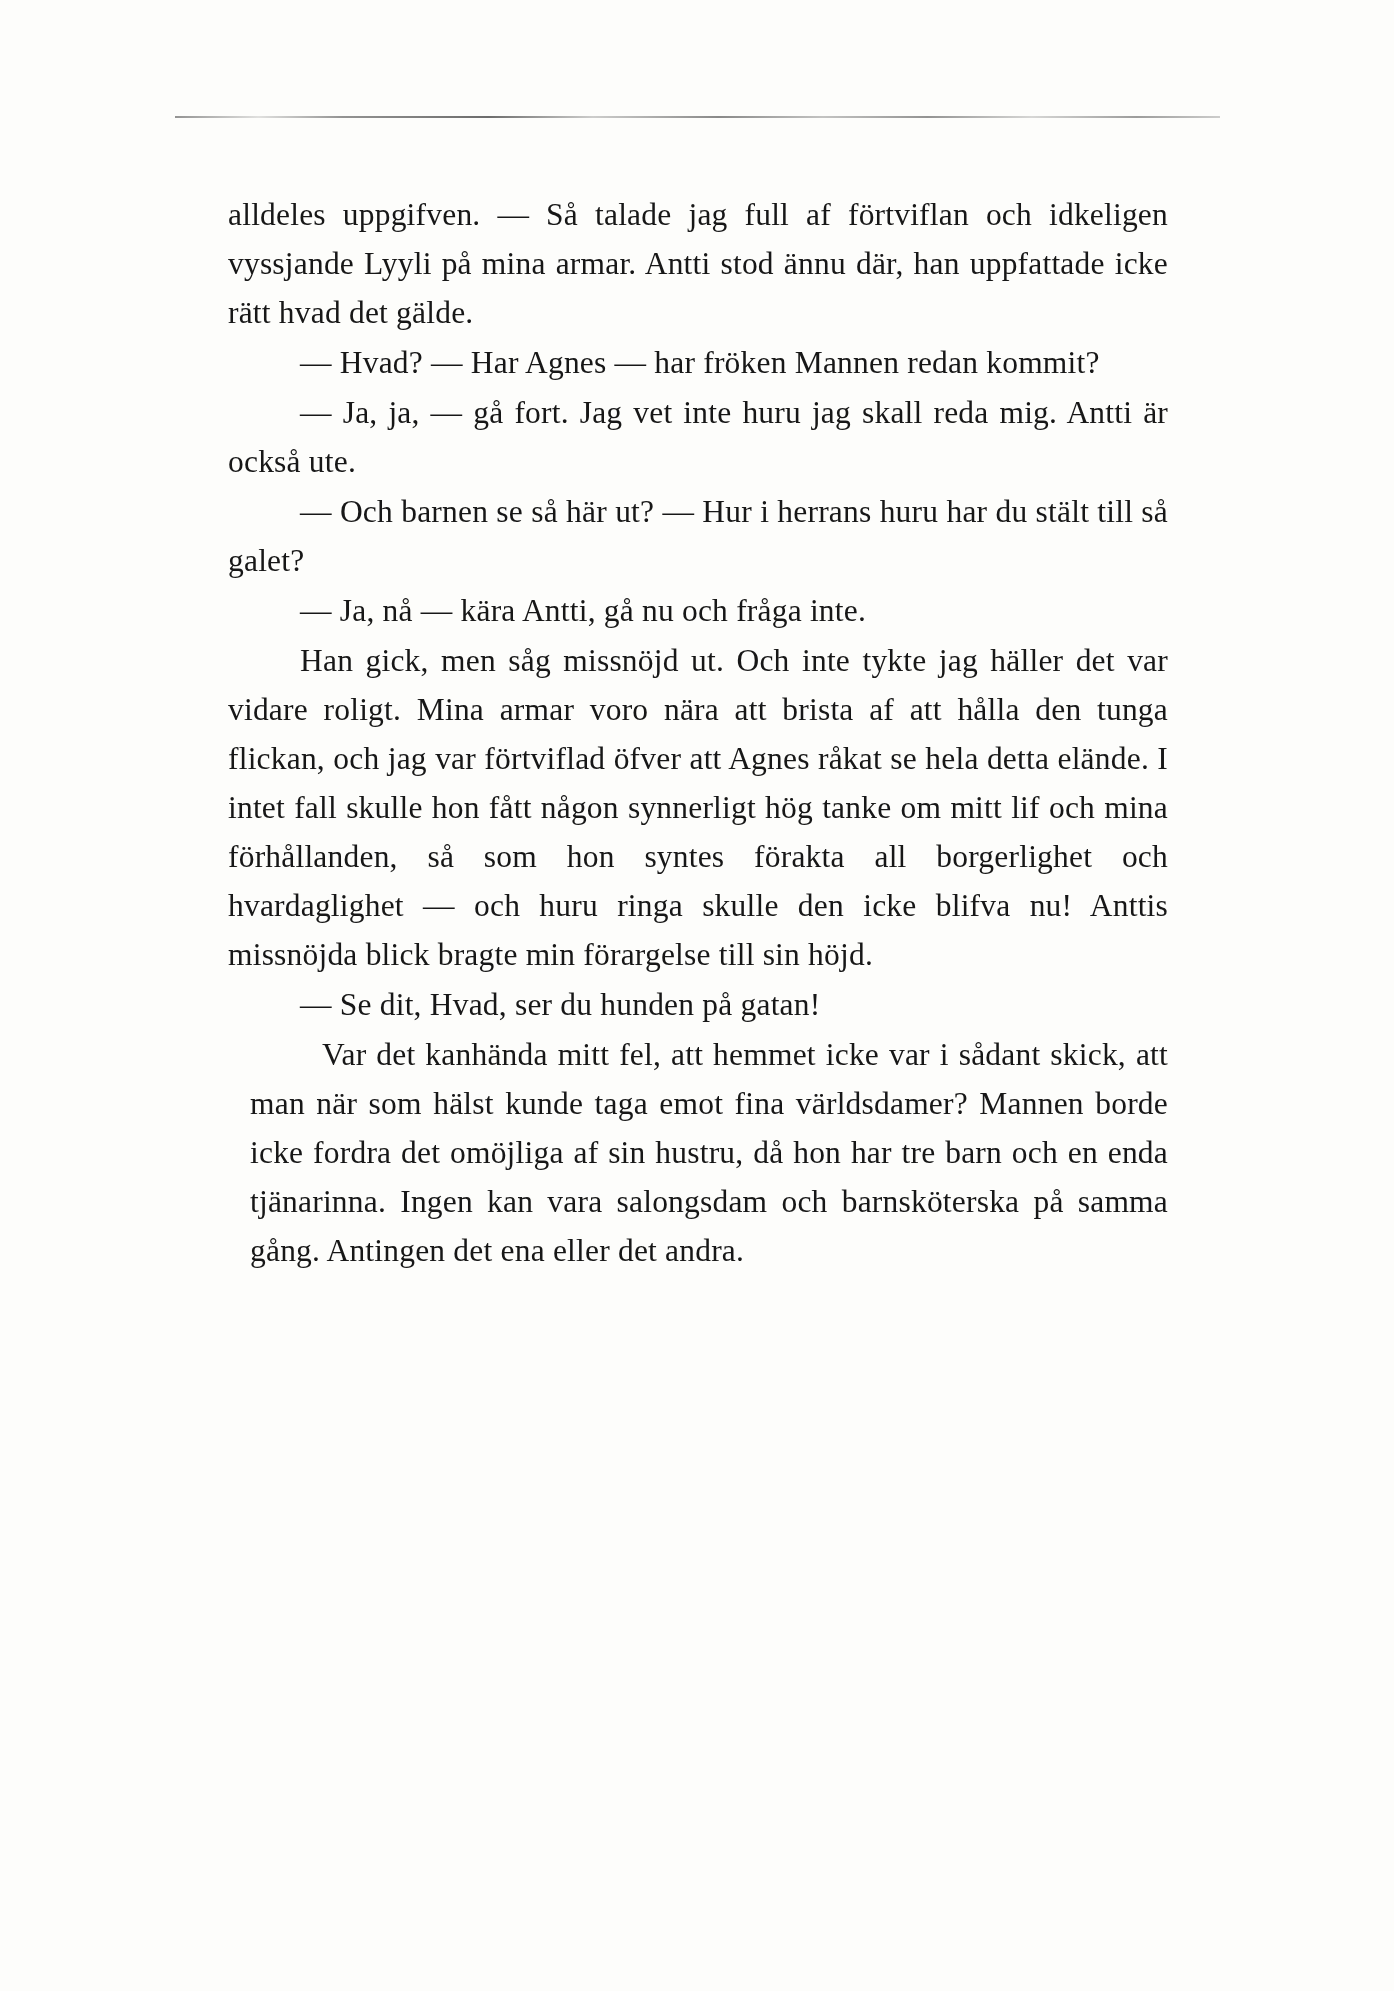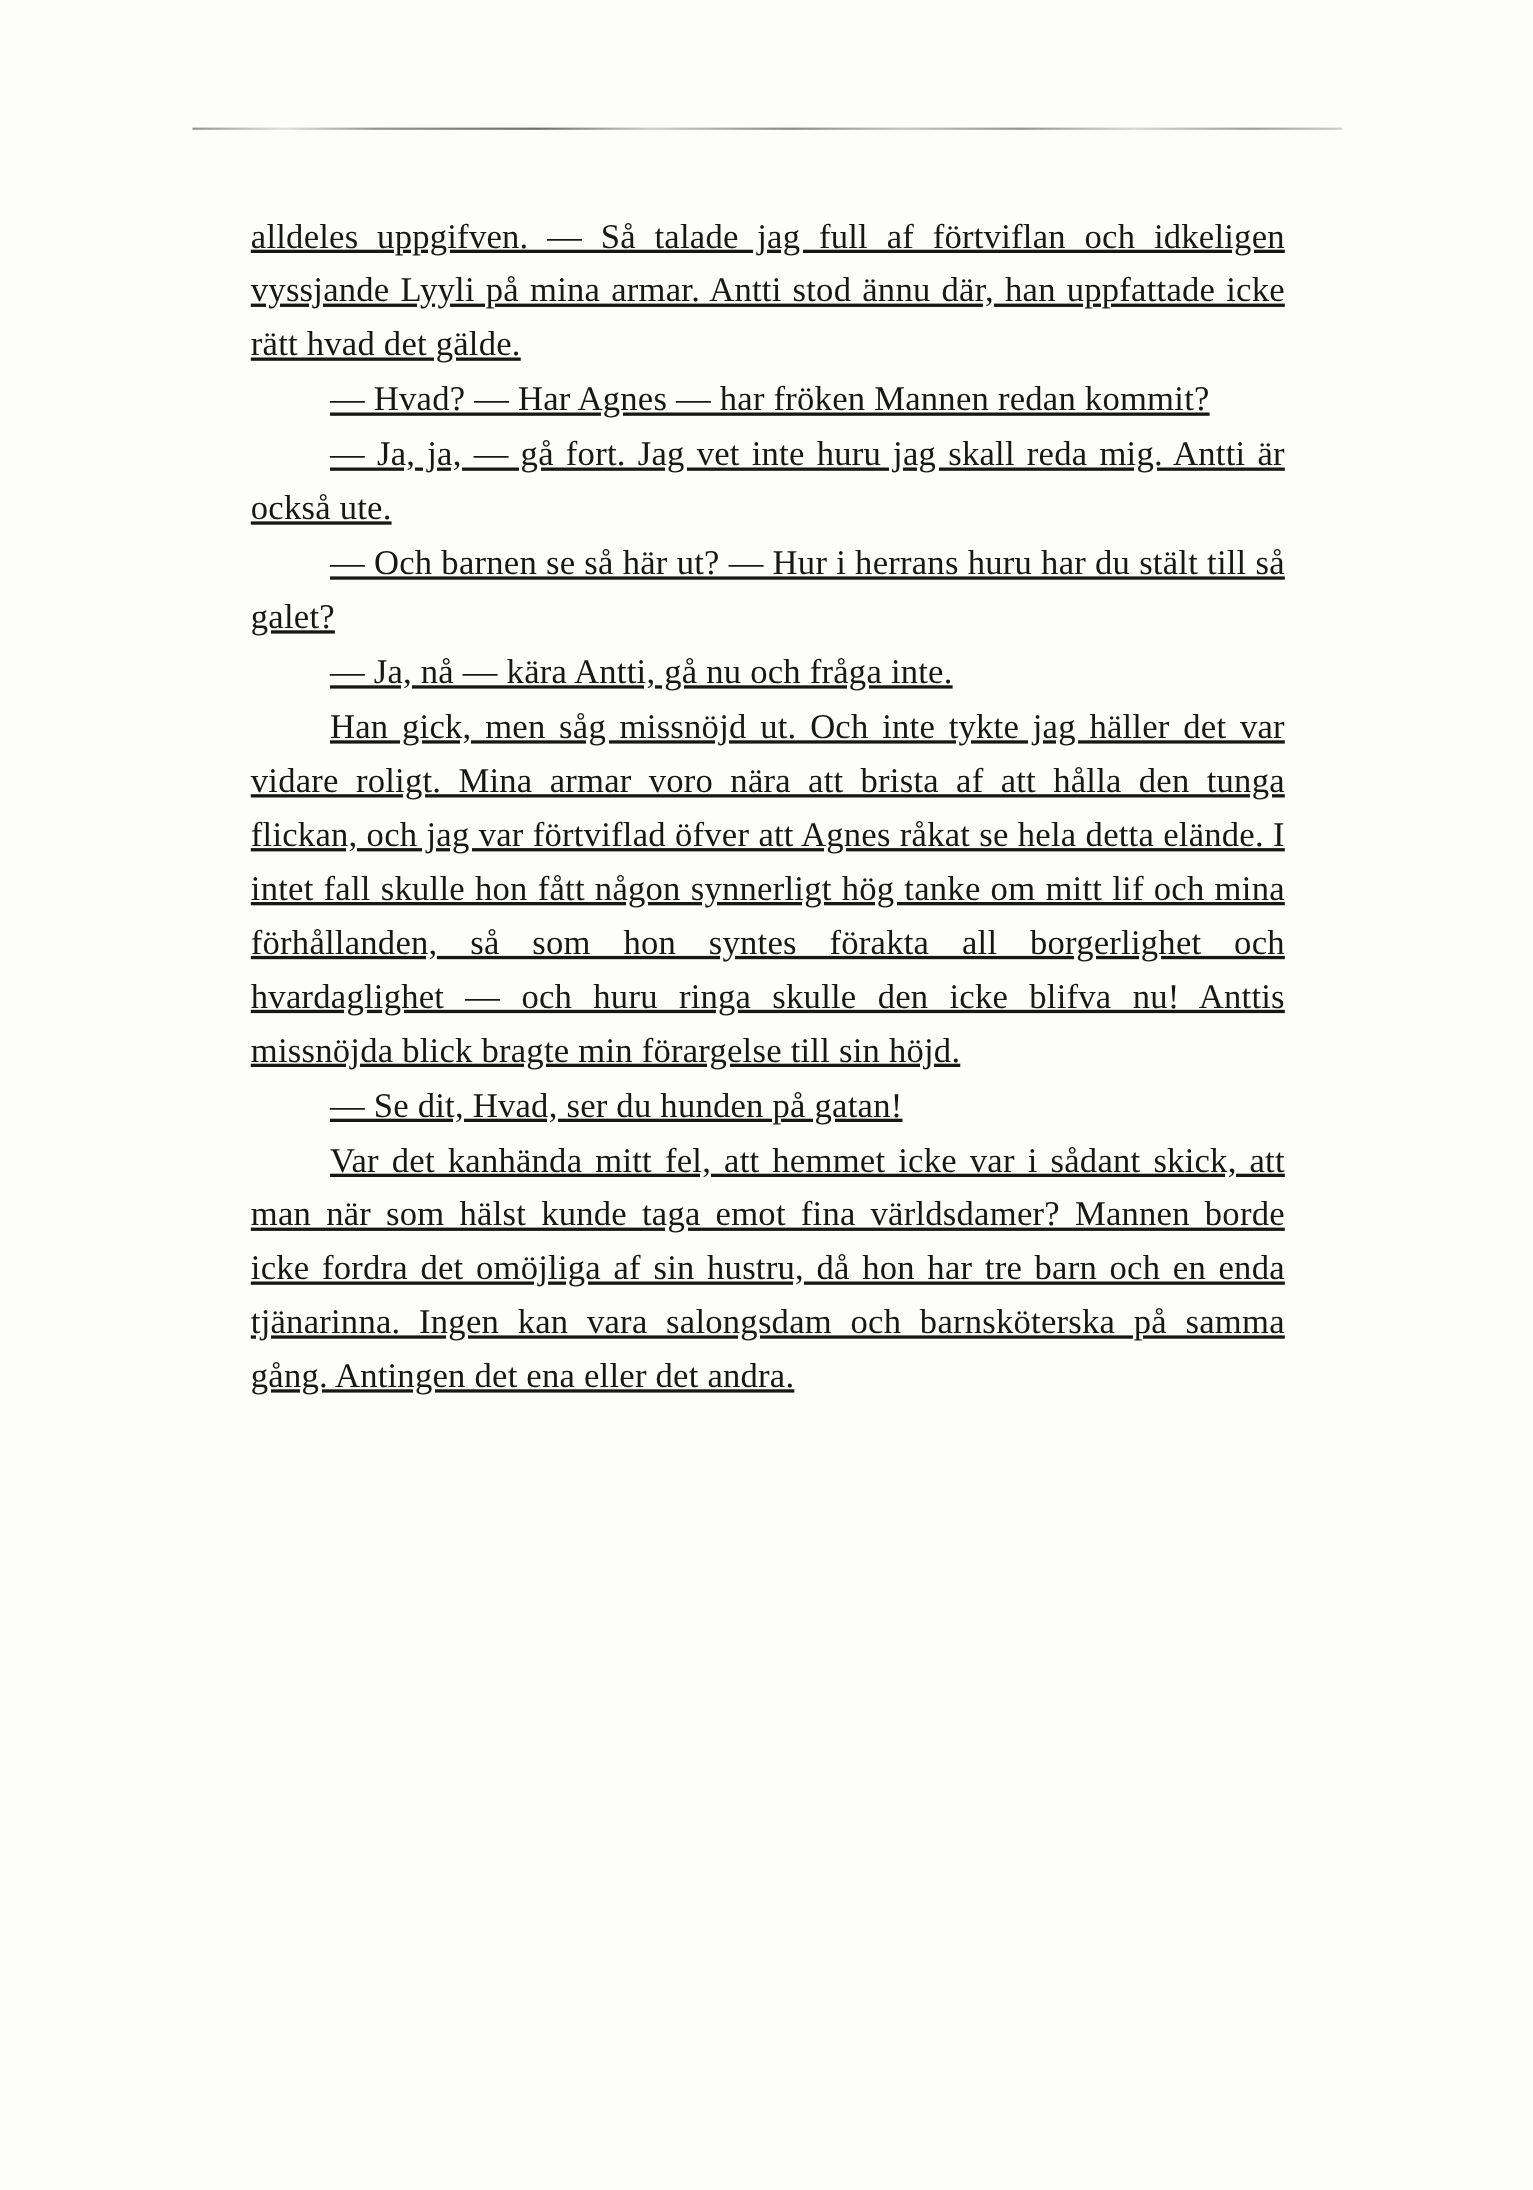--- a/index.html
+++ b/index.html
@@ -70,27 +70,27 @@
     width: 940px;
   }
   .para {
     margin: 0 0 1px 0;
     font-size: 31.5px;
     line-height: 49px;
     text-align: justify;
     text-align-last: left;
     color: #171717;
     letter-spacing: 0.2px;
-    text-decoration: underline;
   }
   .para.indent {
     text-indent: 72px;
   }
   .para.last-full {
     text-align: justify;
+    margin-left: 22px;
   }
 </style>
 </head>
 <body>
 
 <div class="page">
 
 
   <div class="rule"></div>
 

